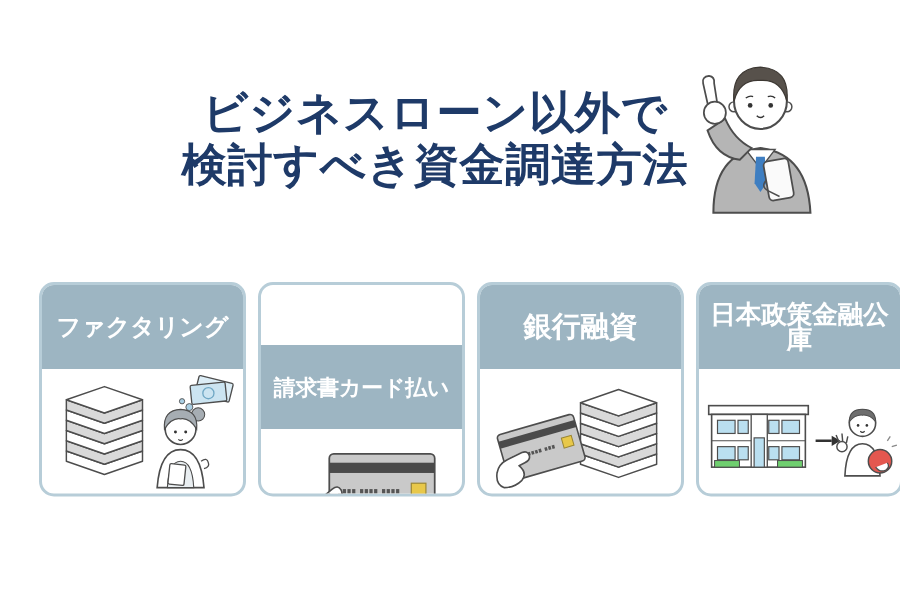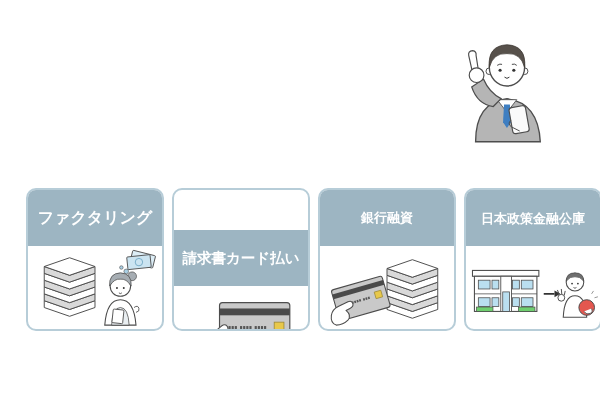--- a/index.html
+++ b/index.html
@@ -16,31 +16,35 @@
   .card{
     position:absolute;top:188px;width:138px;height:143px;box-sizing:border-box;
     background:#ffffff;border:2px solid #b7cdd8;border-radius:10px;overflow:hidden;
   }
   .card-header{
     height:56px;background:#9db5c2;display:flex;flex-direction:column;
     align-items:center;justify-content:center;color:#ffffff;font-weight:bold;text-align:center;
   }
   .card-1{left:14px;}  .card-1 .card-header{font-size:16px;}
   .card-2{left:160px;} .card-2 .card-header{font-size:14.5px;margin-top:40px;}
-  .card-3{left:306px;} .card-3 .card-header{font-size:13px;}
-  .card-4{left:452px;} .card-4 .card-header{font-size:13px;line-height:17px;}
+  .card-3{left:306px;} .card-3 .card-header{font-size:19px;}
+  .card-4{left:452px;} .card-4 .card-header{font-size:17px;line-height:17px;}
   .card-body{height:83px;display:flex;align-items:center;justify-content:center;}
   .card-body svg{width:132px;height:82px;display:block;}
   .person-wrap svg{width:98px;height:122px;display:block;}
 </style>
 </head>
 <body>
 
 <div class="canvas">
 
+  <div class="title">
+    <div>ビジネスローン以外で</div>
+    <div>検討すべき資金調達方法</div>
+  </div>
 
   <div class="person-wrap">
     <svg viewBox="0 0 100 124">
       <path d="M20 122 Q20 82 52 78 Q84 82 86 122 Z" fill="#b5b5b5" stroke="#4d4d4d" stroke-width="1.4"></path>
       <path d="M42 79 L52 92 L62 79 Z" fill="#ffffff" stroke="#4d4d4d" stroke-width="0.9"></path>
       <path d="M49 84 L55 84 L56 102 L52 108 L48 102 Z" fill="#3e7ec1"></path>
       <path d="M38 86 Q22 84 16 66 L28 58 Q34 72 46 78 Z" fill="#b5b5b5" stroke="#4d4d4d" stroke-width="1.3"></path>
       <path d="M17 52 L13 34 Q12 29.5 17 29 Q21 29.5 20.5 34 L23 50 Z" fill="#ffffff" stroke="#4d4d4d" stroke-width="1.2"></path>
       <circle cx="21" cy="54" r="7.5" fill="#ffffff" stroke="#4d4d4d" stroke-width="1.2"></circle>
       <g transform="rotate(-10 64 100)">

